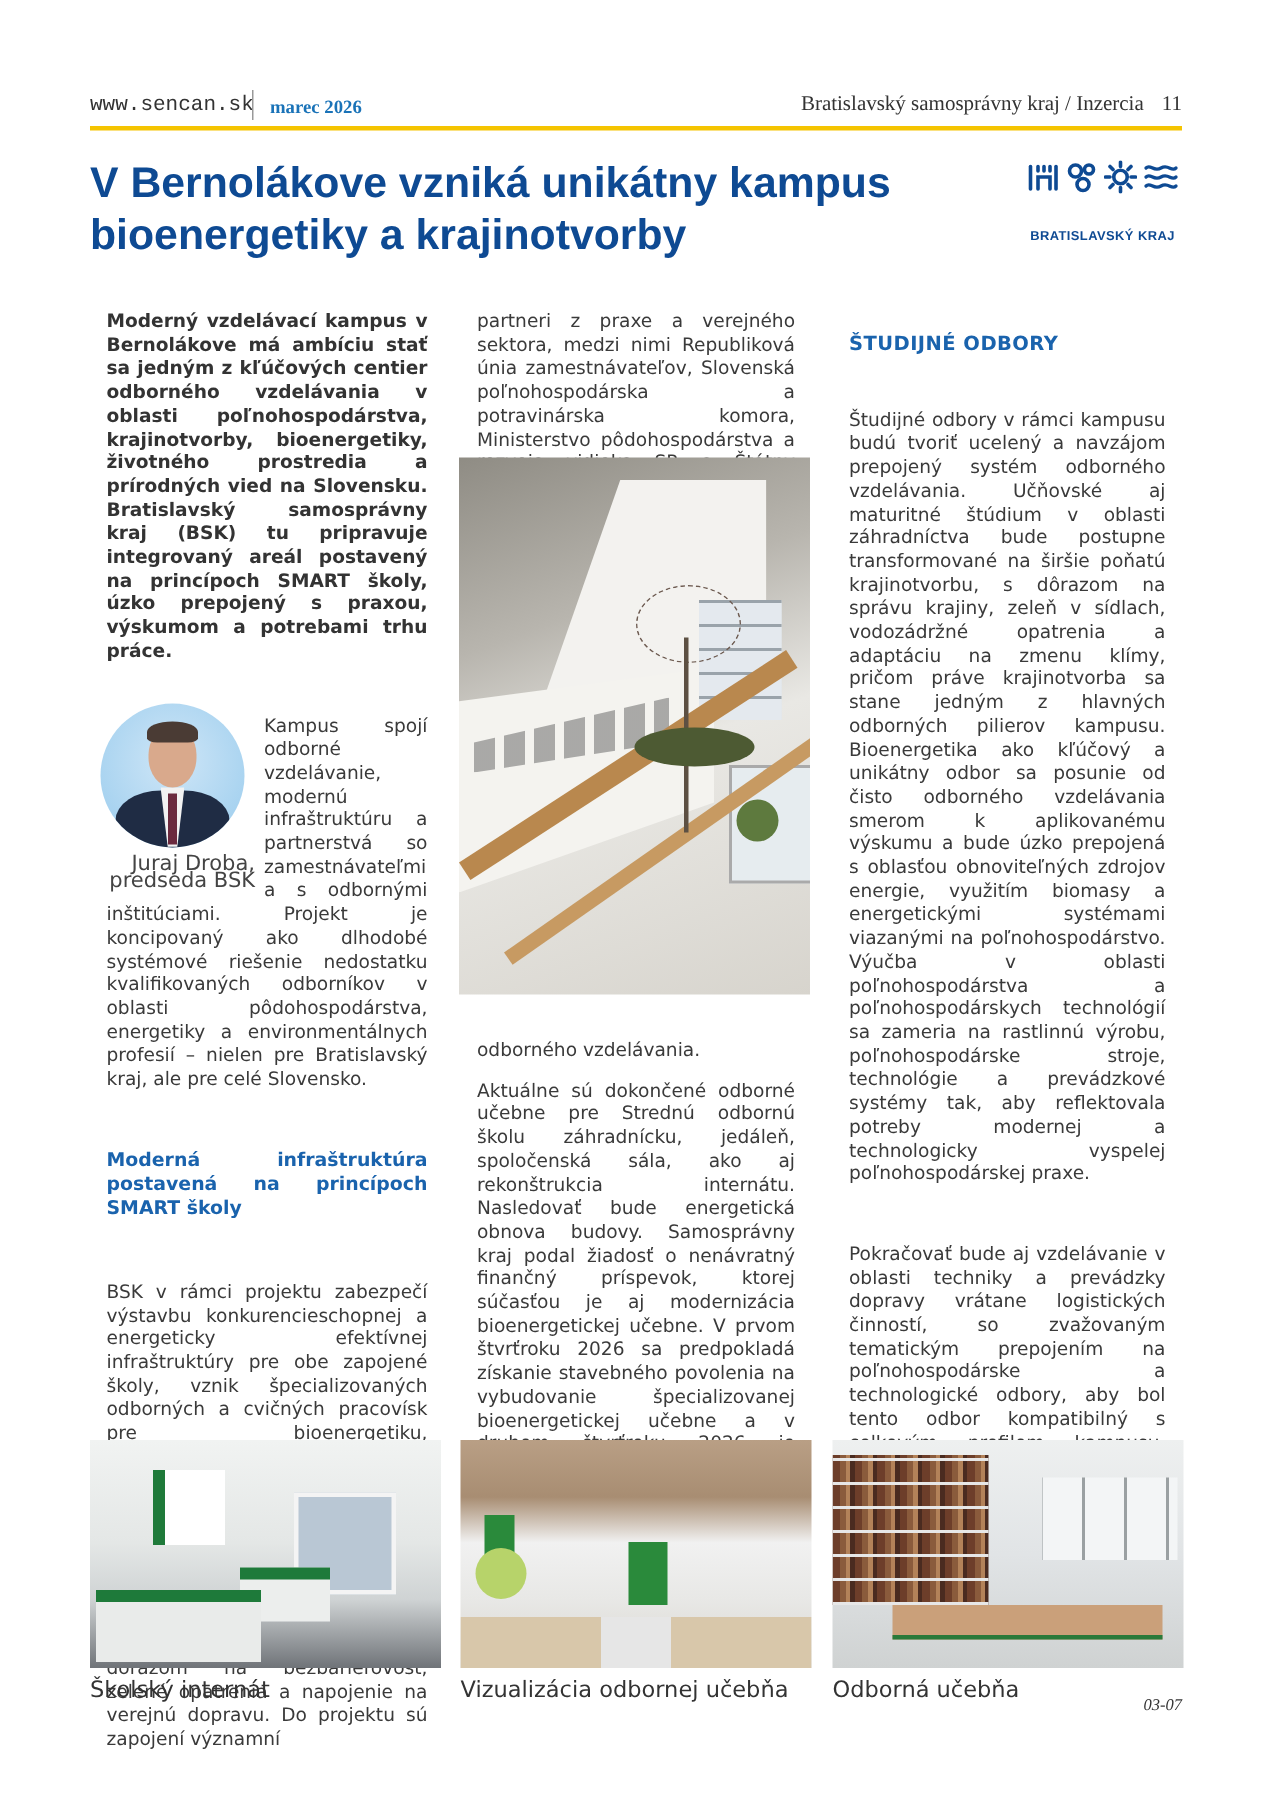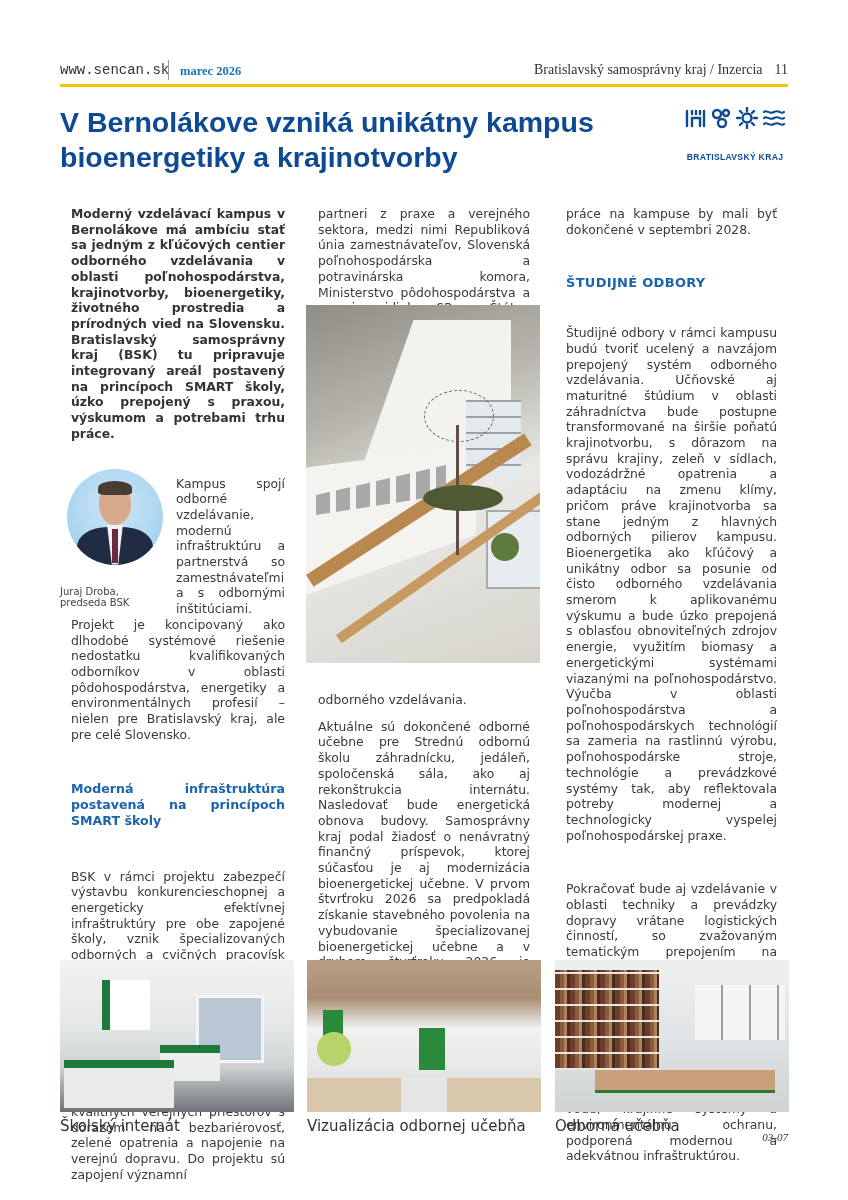--- a/index.html
+++ b/index.html
@@ -28,21 +28,21 @@
   .h2 { font-weight: bold; color: #1a63ad; font-size: 13px; letter-spacing: 0.3px; margin: 0; }
 
   .portrait { float: left; width: 110px; margin: 4px 6px 2px 0; text-align: center; }
   .portrait .circle { width: 96px; height: 96px; border-radius: 50%; margin: 0 auto; position: relative; overflow: hidden;
                       background: radial-gradient(circle at 50% 40%, #cfe6f7 0%, #a8d3f0 70%); }
   .portrait .face { position: absolute; left: 32px; top: 16px; width: 32px; height: 40px; border-radius: 45% 45% 50% 50%; background: #d9a98c; }
   .portrait .hair { position: absolute; left: 31px; top: 12px; width: 34px; height: 14px; border-radius: 50% 50% 20% 20%; background: #4a3b34; }
   .portrait .suit { position: absolute; left: 10px; top: 58px; width: 76px; height: 50px; border-radius: 40% 40% 0 0; background: #1f2c44; }
   .portrait .shirt { position: absolute; left: 40px; top: 56px; width: 16px; height: 40px; background: #f2f2f2; clip-path: polygon(0 0,100% 0,70% 100%,30% 100%); }
   .portrait .tie { position: absolute; left: 45px; top: 60px; width: 6px; height: 34px; background: #6b2a3e; }
-  .portrait .cap { font-size: 10px; line-height: 11.5px; color: #444; margin-top: 21px; text-align: left; }
+  .portrait .cap { font-size: 14px; line-height: 11.5px; color: #444; margin-top: 6px; text-align: right; }
 
   .photo { position: absolute; overflow: hidden; }
   .stair { left: 306px; top: 305px; width: 234px; height: 358px;
            background: linear-gradient(160deg, #8f8c84 0%, #b8b5ae 30%, #e9e8e4 55%, #d7d4cd 100%); }
   .stair .ceiling { position: absolute; left: 55px; top: 15px; width: 150px; height: 150px; background: #f3f2ef;
                     clip-path: polygon(35% 0,100% 0,100% 100%,0 100%); }
   .stair .window1 { position: absolute; left: 160px; top: 95px; width: 55px; height: 80px; background: repeating-linear-gradient(0deg,#e4e9ee 0 14px,#9aa3aa 14px 16px),#dfe6ec; }
   .stair .window2 { position: absolute; left: 180px; top: 205px; width: 52px; height: 75px; background: #e6ecef; border: 2px solid #aaa; }
   .stair .wall { position: absolute; left: 0; top: 140px; width: 170px; height: 150px; background: #f4f3ef; clip-path: polygon(0 15%,100% 0,100% 60%,0 100%); }
   .stair .frames { position: absolute; left: 10px; top: 160px; width: 130px; height: 50px;
@@ -159,21 +159,20 @@
     <div class="trunk"></div>
     <div class="moss"></div>
     <div class="plant"></div>
 </div>
 <div class="col" style="left:307px; top:681px; width:234px;">
   <p>odborného vzdelávania.</p>
   <p>Aktuálne sú dokončené odborné učebne pre Strednú odbornú školu záhradnícku, jedáleň, spoločenská sála, ako aj rekonštrukcia internátu. Nasledovať bude energetická obnova budovy. Samosprávny kraj podal žiadosť o nenávratný finančný príspevok, ktorej súčasťou je aj modernizácia bioenergetickej učebne. V prvom štvrťroku 2026 sa predpokladá získanie stavebného povolenia na vybudovanie špecializovanej bioenergetickej učebne a v druhom štvrťroku 2026 je plánovaný začiatok verejného obstarávania na zhotoviteľa stavebných prác. Všetky</p>
 </div>
 
 <div class="col" style="left:555px; top:195px; width:233px;">
-  <p>práce na kampuse by mali byť dokončené v septembri 2028.</p>
   <div style="height:16px"></div>
   <p class="h2">ŠTUDIJNÉ ODBORY</p>
   <div style="height:12px"></div>
   <p>Študijné odbory v rámci kampusu budú tvoriť ucelený a navzájom prepojený systém odborného vzdelávania. Učňovské aj maturitné štúdium v oblasti záhradníctva bude postupne transformované na širšie poňatú krajinotvorbu, s dôrazom na správu krajiny, zeleň v sídlach, vodozádržné opatrenia a adaptáciu na zmenu klímy, pričom práve krajinotvorba sa stane jedným z hlavných odborných pilierov kampusu. Bioenergetika ako kľúčový a unikátny odbor sa posunie od čisto odborného vzdelávania smerom k aplikovanému výskumu a bude úzko prepojená s oblasťou obnoviteľných zdrojov energie, využitím biomasy a energetickými systémami viazanými na poľnohospodárstvo. Výučba v oblasti poľnohospodárstva a poľnohospodárskych technológií sa zameria na rastlinnú výrobu, poľnohospodárske stroje, technológie a prevádzkové systémy tak, aby reflektovala potreby modernej a technologicky vyspelej poľnohospodárskej praxe.</p>
   <div style="height:16px"></div>
   <p>Pokračovať bude aj vzdelávanie v oblasti techniky a prevádzky dopravy vrátane logistických činností, so zvažovaným tematickým prepojením na poľnohospodárske a technologické odbory, aby bol tento odbor kompatibilný s celkovým profilom kampusu. Významnou súčasťou ponuky bude aj nová perspektívna špecializácia v oblasti životného prostredia a vodného hospodárstva, zameraná na vodu, krajinné systémy a environmentálnu ochranu, podporená modernou a adekvátnou infraštruktúrou.</p>
 </div>
 
 <div class="photo bottom-photo p1">
   <div class="win"></div>

